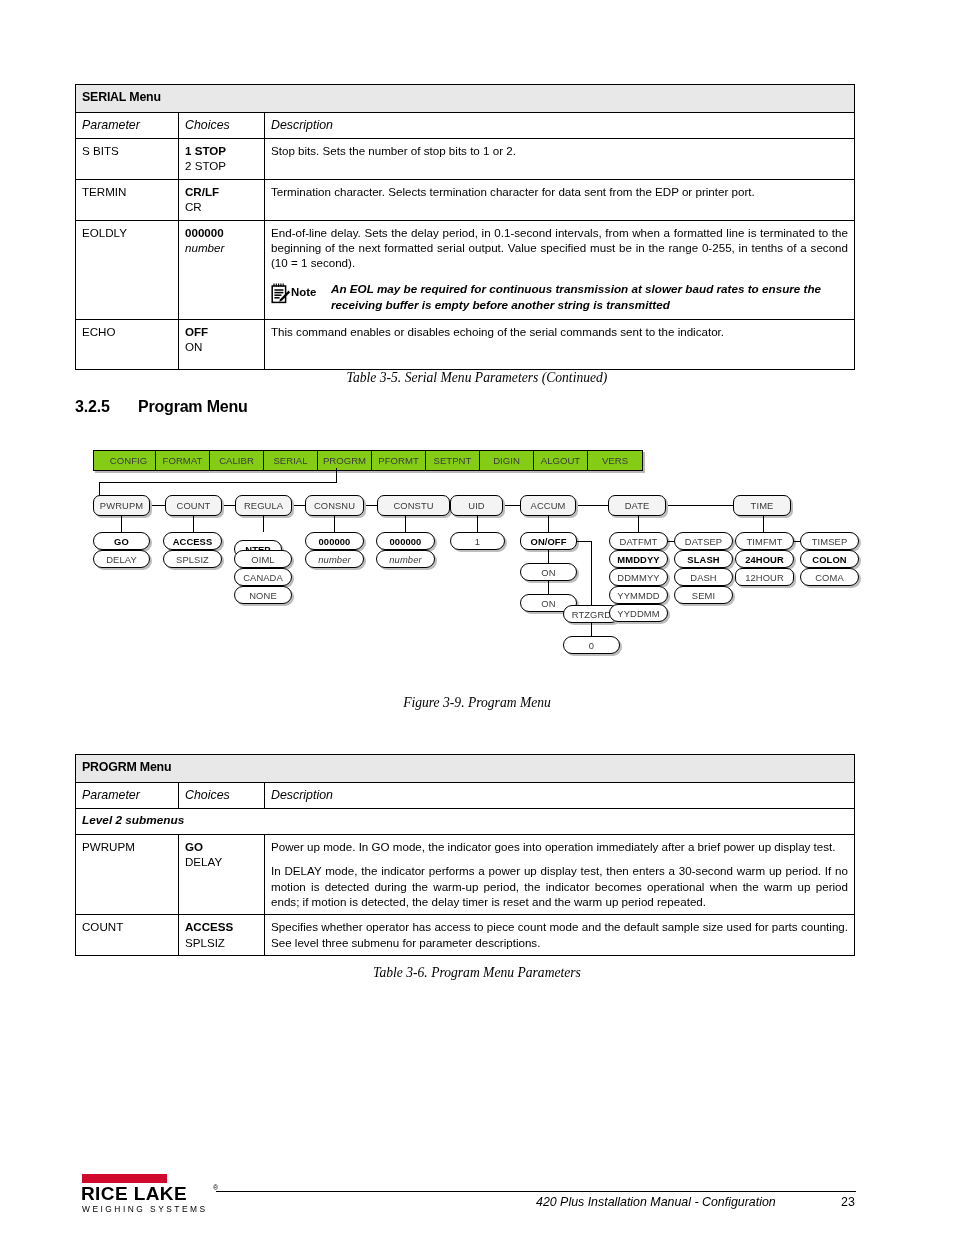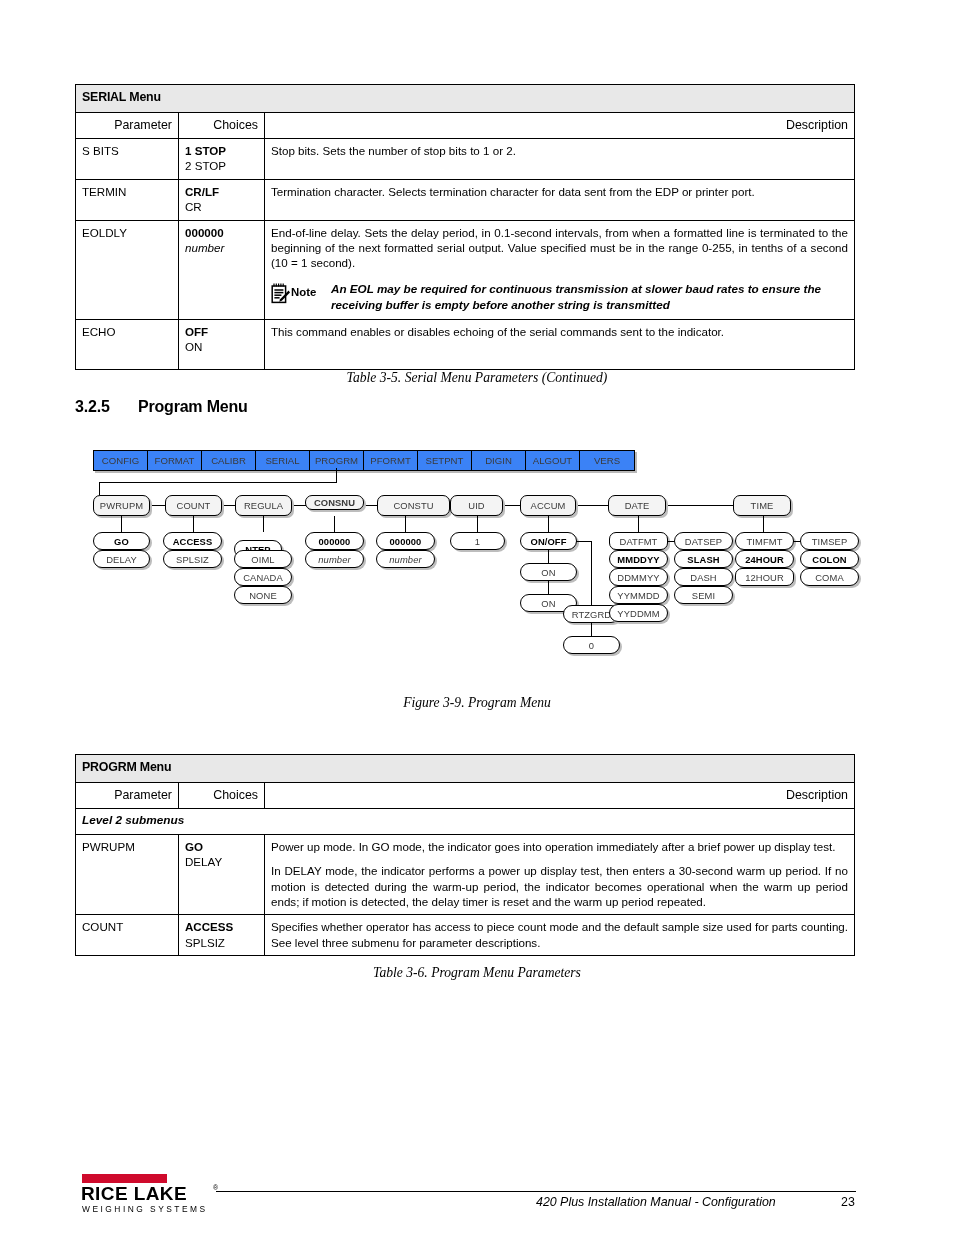--- a/index.html
+++ b/index.html
@@ -36,24 +36,25 @@
     font-weight: normal;
   }
   .tbl-title td {
     background: #e8e8e8;
     font-weight: bold;
     font-size: 12.4px;
     letter-spacing: -0.2px;
     padding-bottom: 6px;
   }
   .tbl-head td {
-    text-align: right;
+    text-align: left;
     font-size: 12.4px;
     padding-top: 4px;
     padding-bottom: 5px;
+    font-style: italic;
   }
   .col-param { width: 103px; }
   .col-choice { width: 86px; }
   .ital { font-style: italic; }
   .choice-b { font-weight: bold; }
   .desc p { margin: 0 0 9px 0; text-align: justify; }
   .desc p:last-child { margin-bottom: 0; }
   .desc p.nojust { text-align: left; }
   .subhdr td { font-style: italic; font-weight: bold; font-size: 11.8px; }
 
@@ -107,22 +108,23 @@
     position: absolute;
     left: 0;
     top: 440px;
     width: 954px;
     height: 250px;
   }
   .menubar {
     position: absolute;
     display: flex;
     border: 1px solid #000;
-    background: #3b82f6;
+    background: #84cc16;
     box-shadow: 2px 2px 0 0 #b9b9b9;
+    padding-left: 8px;
   }
   .menubar .cell {
     font-size: 9.6px;
     color: #3a3a3a;
     text-align: center;
     padding: 4px 0 4px 0;
     border-right: 1px solid #000;
     box-sizing: border-box;
   }
   .menubar .cell:last-child { border-right: none; }
@@ -328,21 +330,21 @@
     <div class="ln h" style="left:292px; top:65px; width:17px;"></div>
     <div class="ln h" style="left:364px; top:65px; width:17px;"></div>
     <div class="ln h" style="left:434px; top:65px; width:20px;"></div>
     <div class="ln h" style="left:503px; top:65px; width:20px;"></div>
     <div class="ln h" style="left:576px; top:65px; width:35px;"></div>
     <div class="ln h" style="left:666px; top:65px; width:70px;"></div>
 
     <div class="node rect-r" style="left:93px;  top:55px; width:57px; height:21px;">PWRUPM</div>
     <div class="node rect-r" style="left:165px; top:55px; width:57px; height:21px;">COUNT</div>
     <div class="node rect-r" style="left:235px; top:55px; width:57px; height:21px;">REGULA</div>
-    <div class="node rect-r" style="left:305px; top:55px; width:59px; height:15px;font-weight:bold;">CONSNU</div>
+    <div class="node rect-r" style="left:305px; top:55px; width:59px; height:21px;">CONSNU</div>
     <div class="node rect-r" style="left:377px; top:55px; width:73px; height:21px;">CONSTU</div>
     <div class="node rect-r" style="left:450px; top:55px; width:53px; height:21px;">UID</div>
     <div class="node rect-r" style="left:520px; top:55px; width:56px; height:21px;">ACCUM</div>
     <div class="node rect-r" style="left:608px; top:55px; width:58px; height:21px;">DATE</div>
     <div class="node rect-r" style="left:733px; top:55px; width:58px; height:21px;">TIME</div>
 
     <div class="ln v" style="left:121px; top:76px; height:16px;"></div>
     <div class="ln v" style="left:193px; top:76px; height:16px;"></div>
     <div class="ln v" style="left:263px; top:76px; height:16px;"></div>
     <div class="ln v" style="left:334px; top:76px; height:16px;"></div>
@@ -364,33 +366,33 @@
     <div class="node pill sh" style="left:234px; top:146px; width:58px; height:18px;">NONE</div>
 
     <div class="node pill b sh" style="left:305px; top:92px; width:59px; height:18px;">000000</div>
     <div class="node pill sh it" style="left:305px; top:110px; width:59px; height:18px;">number</div>
 
     <div class="node pill b sh" style="left:376px; top:92px; width:59px; height:18px;">000000</div>
     <div class="node pill sh it" style="left:376px; top:110px; width:59px; height:18px;">number</div>
 
     <div class="node pill sh" style="left:450px; top:92px; width:55px; height:18px;">1</div>
 
-    <div class="node pill b sh" style="left:520px; top:92px; width:57px; height:18px;">ON/OFF</div>
+    <div class="node pill b sh" style="left:520px; top:92px; width:57px; height:18px;border-radius:8px;">ON/OFF</div>
     <div class="ln v" style="left:548px; top:110px; height:13px;"></div>
     <div class="node pill sh" style="left:520px; top:123px; width:57px; height:18px;">ON</div>
     <div class="ln v" style="left:548px; top:141px; height:13px;"></div>
     <div class="node pill sh" style="left:520px; top:154px; width:57px; height:18px;">ON</div>
 
     <div class="ln h" style="left:576px; top:101px; width:16px;"></div>
     <div class="ln v" style="left:591px; top:101px; height:64px;"></div>
     <div class="node pill sh" style="left:563px; top:165px; width:57px; height:18px;">RTZGRD</div>
     <div class="ln v" style="left:591px; top:183px; height:13px;"></div>
     <div class="node pill sh" style="left:563px; top:196px; width:57px; height:18px;">0</div>
 
-    <div class="node pill sh" style="left:609px; top:92px; width:59px; height:18px;border-radius:7px;">DATFMT</div>
+    <div class="node pill sh" style="left:609px; top:92px; width:59px; height:18px;">DATFMT</div>
     <div class="node pill b sh" style="left:609px; top:110px; width:59px; height:18px;">MMDDYY</div>
     <div class="node pill sh" style="left:609px; top:128px; width:59px; height:18px;">DDMMYY</div>
     <div class="node pill sh" style="left:609px; top:146px; width:59px; height:18px;">YYMMDD</div>
     <div class="node pill sh" style="left:609px; top:164px; width:59px; height:18px;">YYDDMM</div>
 
     <div class="ln h" style="left:667px; top:101px; width:9px;"></div>
 
     <div class="node pill sh" style="left:674px; top:92px; width:59px; height:18px;">DATSEP</div>
     <div class="node pill b sh" style="left:674px; top:110px; width:59px; height:18px;">SLASH</div>
     <div class="node pill sh" style="left:674px; top:128px; width:59px; height:18px;">DASH</div>

